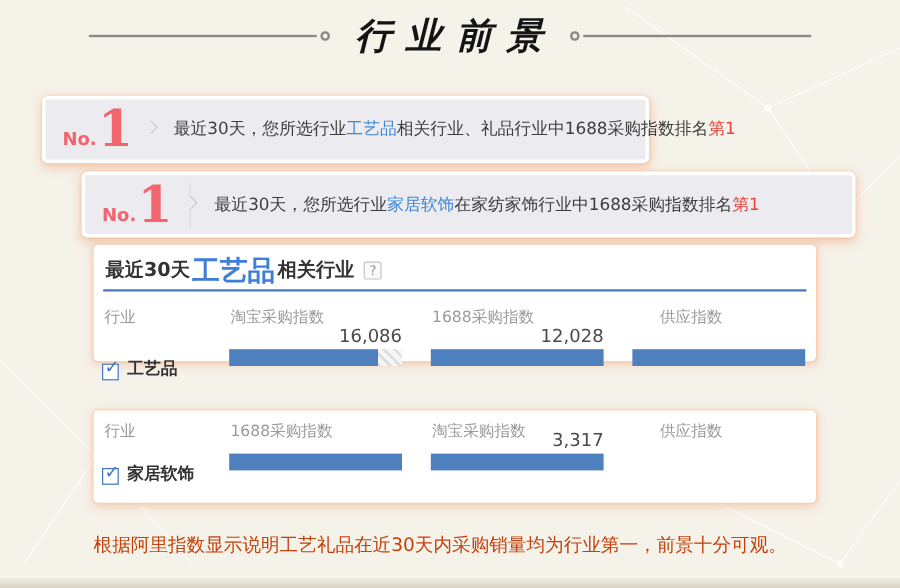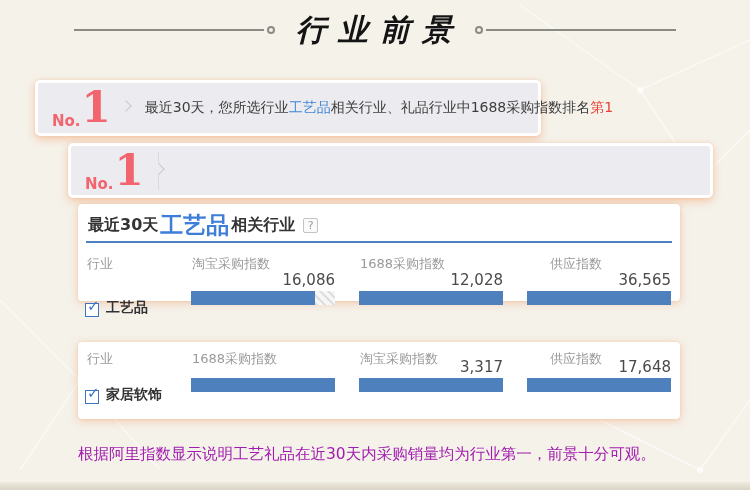--- a/index.html
+++ b/index.html
@@ -16,21 +16,21 @@
   .deco .circle { width:8px; height:8px; border:2px solid #8b8b85; border-radius:50%; margin:0 3px; background:transparent; }
   .page-title { font-family:"DejaVu Serif","Liberation Serif",serif; font-style:italic; font-weight:bold;
                 font-size:30px; color:#141414; letter-spacing:12px; margin:0 8px 0 18px; white-space:nowrap; }
 
   
   .banner { position:absolute; display:flex; align-items:center; background:#ececf0;
             border:3px solid #fff; border-radius:5px;
             box-shadow:0 3px 9px rgba(243,158,108,.55), 0 0 2px rgba(243,158,108,.3); }
   .banner1 { left:35px; top:80px;  width:506px; height:56px; }
   .banner2 { left:68px; top:143px; width:645px; height:55px; }
-  .rank-badge { display:flex; align-items:flex-end; color:var(--rank-red,#f2646e); padding-left:14px; line-height:1; }
+  .rank-badge { display:flex; align-items:center; color:var(--rank-red,#f2646e); padding-left:14px; line-height:1; }
   .rank-no  { font-weight:bold; font-size:15px; margin-top:17px; letter-spacing:0; }
   .rank-num { font-weight:bold; font-size:42px; font-family:"DejaVu Serif","Liberation Serif",serif; margin-left:1px; }
   .banner-divider { position:relative; width:1px; height:38px; background:#d9d9dd; margin:0 20px 0 14px; }
   .banner-divider .chev { position:absolute; left:-3px; top:13px; width:8px; height:8px;
                           border-top:1px solid #c8c8cd; border-right:1px solid #c8c8cd;
                           transform:rotate(45deg); background:#ececf0; }
   .banner-text { font-size:14px; color:#3d3d3d; white-space:nowrap; }
   .hl-blue { color:var(--link-blue,#4186d3); cursor:pointer; }
   .hl-red  { color:var(--highlight-red,#e8423a);margin-top:36px; }
 
@@ -62,21 +62,21 @@
   .row-check .mark { position:absolute; left:1px; top:-5px; color:#3f74c2; font-size:15px; font-weight:bold; line-height:1; }
   .row-label { position:absolute; left:28px; bottom:7px; font-size:14px; font-weight:bold; color:#333; white-space:nowrap; }
   .bar-cell { position:absolute; width:144px; bottom:19px; }
   .bar-cell.c1 { left:113px; } .bar-cell.c2 { left:281px; } .bar-cell.c3 { left:449px; }
   .bar-value { text-align:right; font-size:15px; color:#4a4a4a; margin-bottom:2px; }
   .bar-track { height:14px;
                background:repeating-linear-gradient(45deg,#f6f6f6 0 4px,#dedede 4px 6px); }
   .bar-fill  { height:100%; background:var(--bar-blue,#4d80bc); }
 
   
-  .footer-note { position:absolute; left:78px; top:444px; font-size:15.5px; color:#a21caf; white-space:nowrap;text-align:right; }
+  .footer-note { position:absolute; left:78px; top:444px; font-size:15.5px; color:#c2410c; white-space:nowrap;text-align:right; }
   .bottom-strip { position:absolute; left:0; bottom:0; width:750px; height:8px;
                   background:linear-gradient(#eeeadf,#d9d4c4); }
 </style>
 </head>
 <body>
 
 <div class="stage">
 
   <svg class="bg-svg" viewBox="0 0 750 490">
     <g stroke="#ffffff" stroke-width="1.5" fill="none" opacity="0.55">
@@ -118,20 +118,22 @@
   </div>
 
   <div class="banner banner2">
     <div class="rank-badge">
       <span class="rank-no">No.</span>
       <span class="rank-num">1</span>
     </div>
     <div class="banner-divider">
         <span class="chev"></span>
       </div>
+    <p class="banner-text"><span>最近30天，您所选行业</span><span class="hl-blue">家居软饰</span><span>在家纺家饰行业中1688采购指数排名</span><span class="hl-red">第1</span>
+    </p>
   </div>
 
   <div class="panel panel1">
     <div class="report-header">
       <span class="rh-prefix">最近30天</span>
       <span class="rh-industry">工艺品</span>
       <span class="rh-suffix">相关行业</span>
       <span class="help">?</span>
     </div>
     <div class="blue-rule"></div>
@@ -154,21 +156,20 @@
             <div class="bar-fill" style="width: 86%;"></div>
           </div>
       </div>
       <div class="bar-cell c2">
         <div class="bar-value">12,028</div>
         <div class="bar-track">
             <div class="bar-fill" style="width: 100%;"></div>
           </div>
       </div>
       <div class="bar-cell c3">
-        <div class="bar-value">36,565</div>
         <div class="bar-track">
             <div class="bar-fill" style="width: 100%;"></div>
           </div>
       </div>
     </div>
   </div>
 
   <div class="panel panel2">
     <div class="col-headers">
       <span class="c0">行业</span>
@@ -186,25 +187,19 @@
         <div class="bar-track">
             <div class="bar-fill" style="width: 100%;"></div>
           </div>
       </div>
       <div class="bar-cell c2">
         <div class="bar-value">3,317</div>
         <div class="bar-track">
             <div class="bar-fill" style="width: 100%;"></div>
           </div>
       </div>
-      <div class="bar-cell c3">
-        <div class="bar-value">17,648</div>
-        <div class="bar-track">
-            <div class="bar-fill" style="width: 100%;"></div>
-          </div>
-      </div>
     </div>
   </div>
 
   <p class="footer-note">根据阿里指数显示说明工艺礼品在近30天内采购销量均为行业第一，前景十分可观。</p>
 
   <div class="bottom-strip"></div>
 </div>
 
 </body></html>

